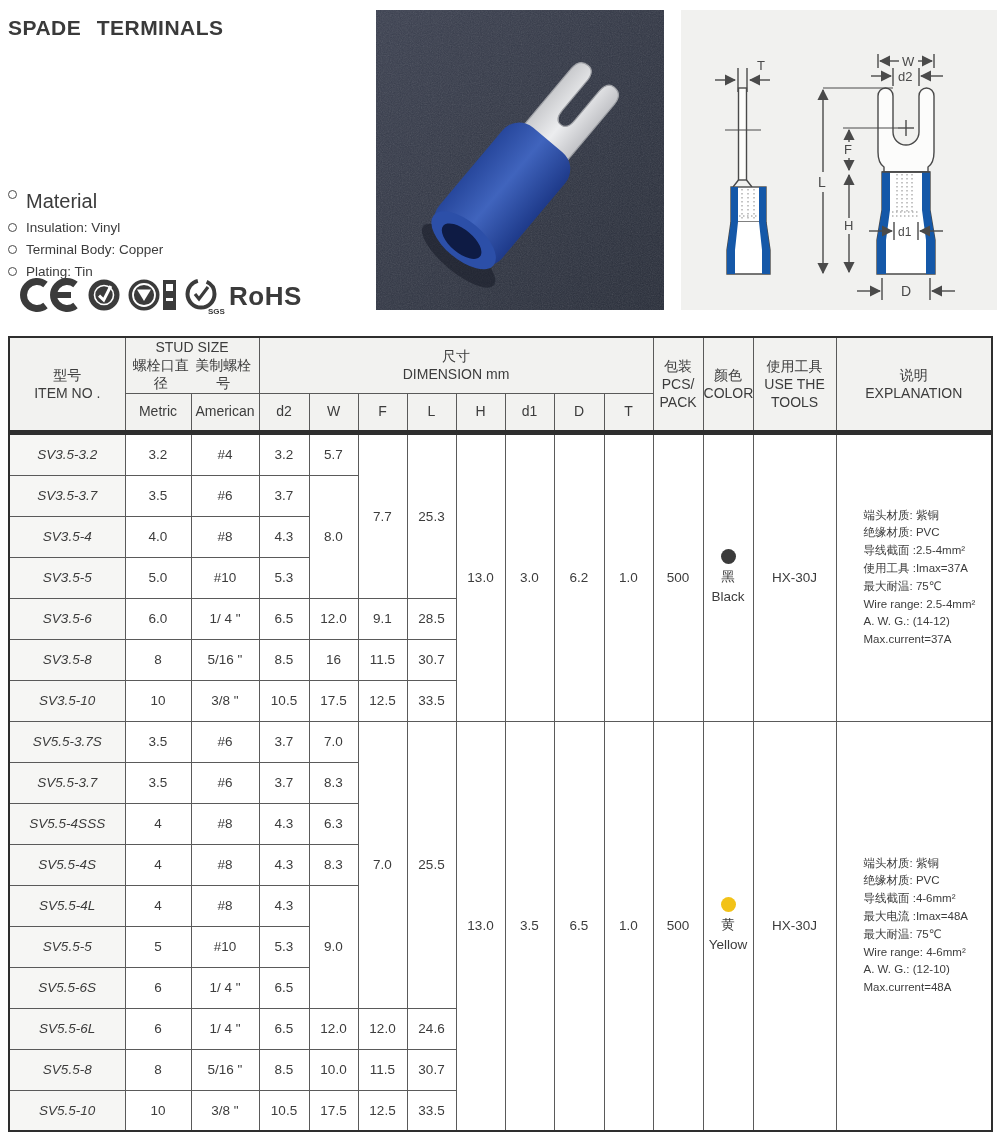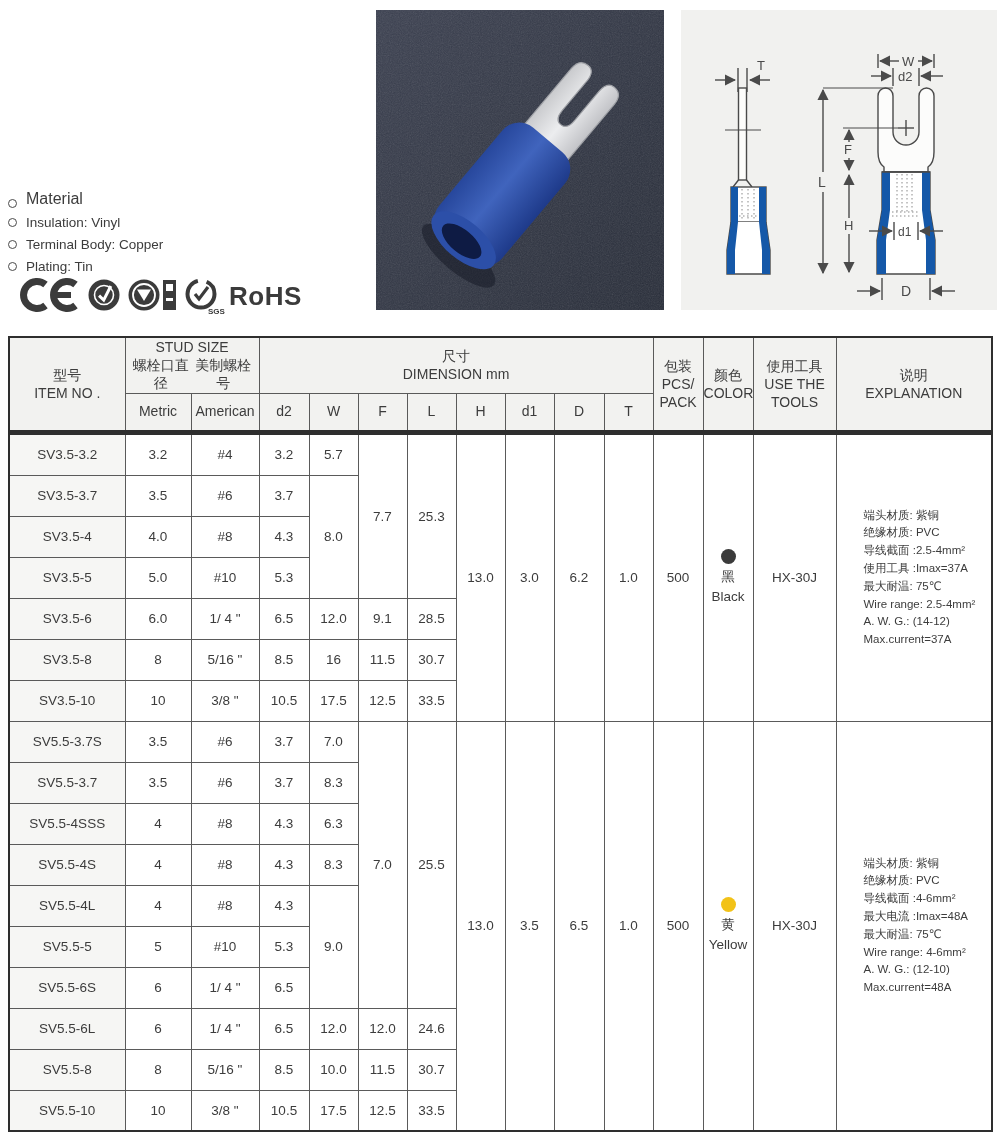--- a/index.html
+++ b/index.html
@@ -3,53 +3,54 @@
 <meta charset="utf-8">
 <style>
   html,body{margin:0;padding:0;background:#fff;}
   body{font-family:"Liberation Sans","DejaVu Sans",sans-serif;color:#3c3c3c;}
   #page{position:relative;width:1000px;height:1144px;background:#fff;overflow:hidden;}
 
   
   .title{position:absolute;left:8px;top:16px;font-size:21px;font-weight:bold;
          letter-spacing:.5px;word-spacing:9px;color:#3a3a3a;}
   .material{position:absolute;left:8px;top:190px;}
-  .mat-head{font-size:16px;margin-bottom:7px;display:flex;align-items:flex-end;}
+  .mat-head{font-size:20px;margin-bottom:7px;display:flex;align-items:flex-start;}
   .mat-item{font-size:13.5px;margin-bottom:7px;display:flex;align-items:center;}
   .bullet{display:inline-block;width:7px;height:7px;border:1.6px solid #4a4a4a;
           border-radius:50%;margin-right:9px;flex:0 0 auto;}
   .logos{position:absolute;left:16px;top:274px;width:300px;height:44px;}
   .photo-box{position:absolute;left:376px;top:10px;width:288px;height:300px;}
   .diagram-box{position:absolute;left:681px;top:10px;width:316px;height:300px;background:#f1f1ef;}
 
   
   table{border-collapse:collapse;table-layout:fixed;}
   td{border:1px solid #5a5a5a;text-align:center;vertical-align:middle;
      font-size:13.5px;color:#3c3c3c;padding:0;overflow:hidden;}
   .hdr{position:absolute;left:8px;top:336px;width:985px;
        border:2px solid #2e2e2e;border-bottom:3px solid #2e2e2e;}
   .hdr td{background:#f2f2f0;font-size:14px;line-height:1.3;}
   .hdr .r1 td{height:53px;}
   .hdr .r2 td{height:36px;}
   .zh-row{display:flex;justify-content:space-around;padding:0 4px;}
   .bodytab{position:absolute;left:8px;top:433px;width:985px;border:2px solid #2e2e2e;}
   .bodytab tr{height:41px;}
-  td.item{background:#f6f6f4;}
+  td.item{background:#f6f6f4;font-style:italic;}
   .expl{text-align:left;padding-left:27px;font-size:11.5px;line-height:1.55;color:#3c3c3c;}
   .dot{width:15px;height:15px;border-radius:50%;margin:0 auto 3px auto;}
   .dot-black{background:#3b3b3b;}
   .dot-yellow{background:#f2c218;}
   .colorcell div{line-height:1.45;}
   .rohs{font-size:26px;font-weight:bold;letter-spacing:.5px;fill:#3b3b3b;}
 </style>
 </head>
 <body>
 
 <div id="page">
 
+  <div class="title">SPADE TERMINALS</div>
 
   <div class="material">
     <div class="mat-head">
       <span class="bullet"></span>
       <span>Material</span>
     </div>
     <div class="mat-item">
       <span class="bullet"></span>
       <span>Insulation: Vinyl</span>
     </div>

